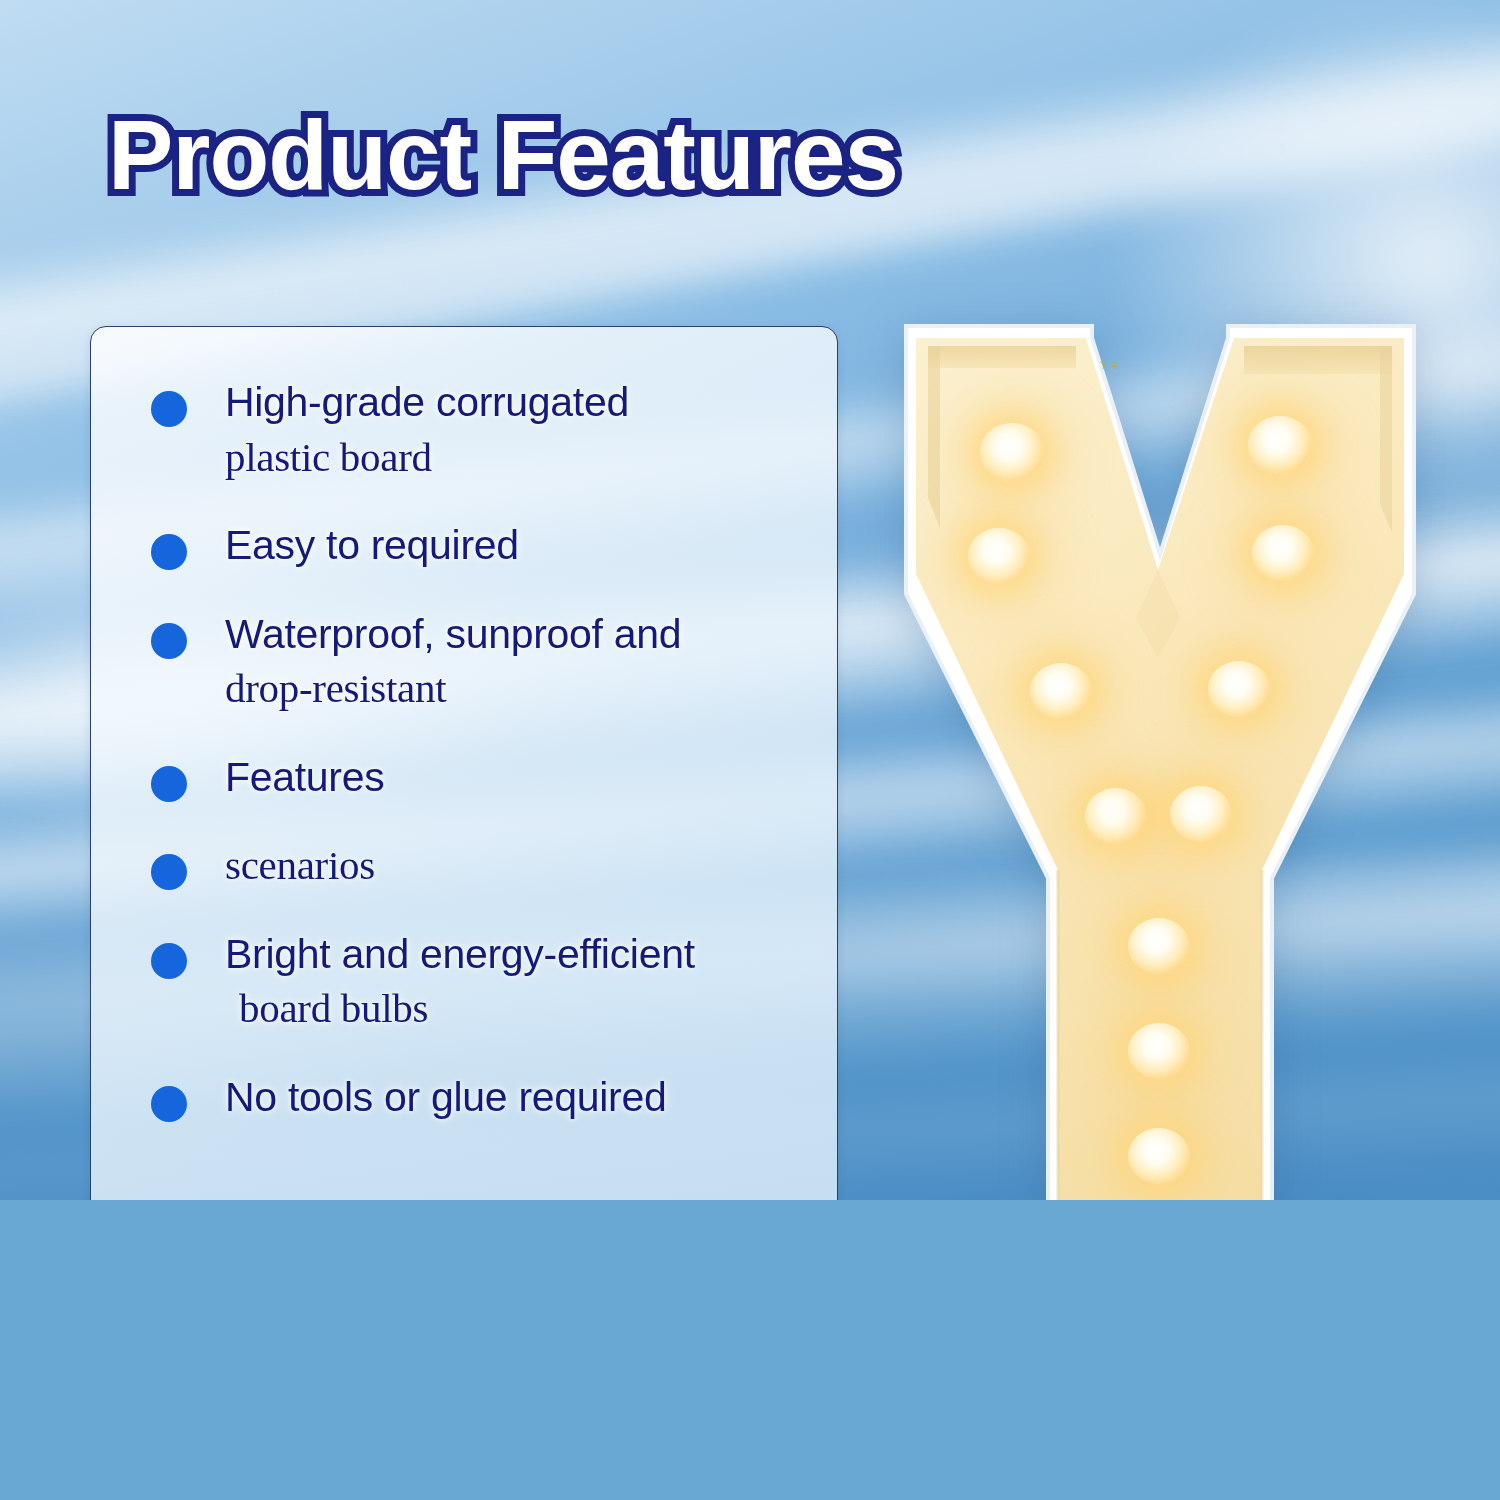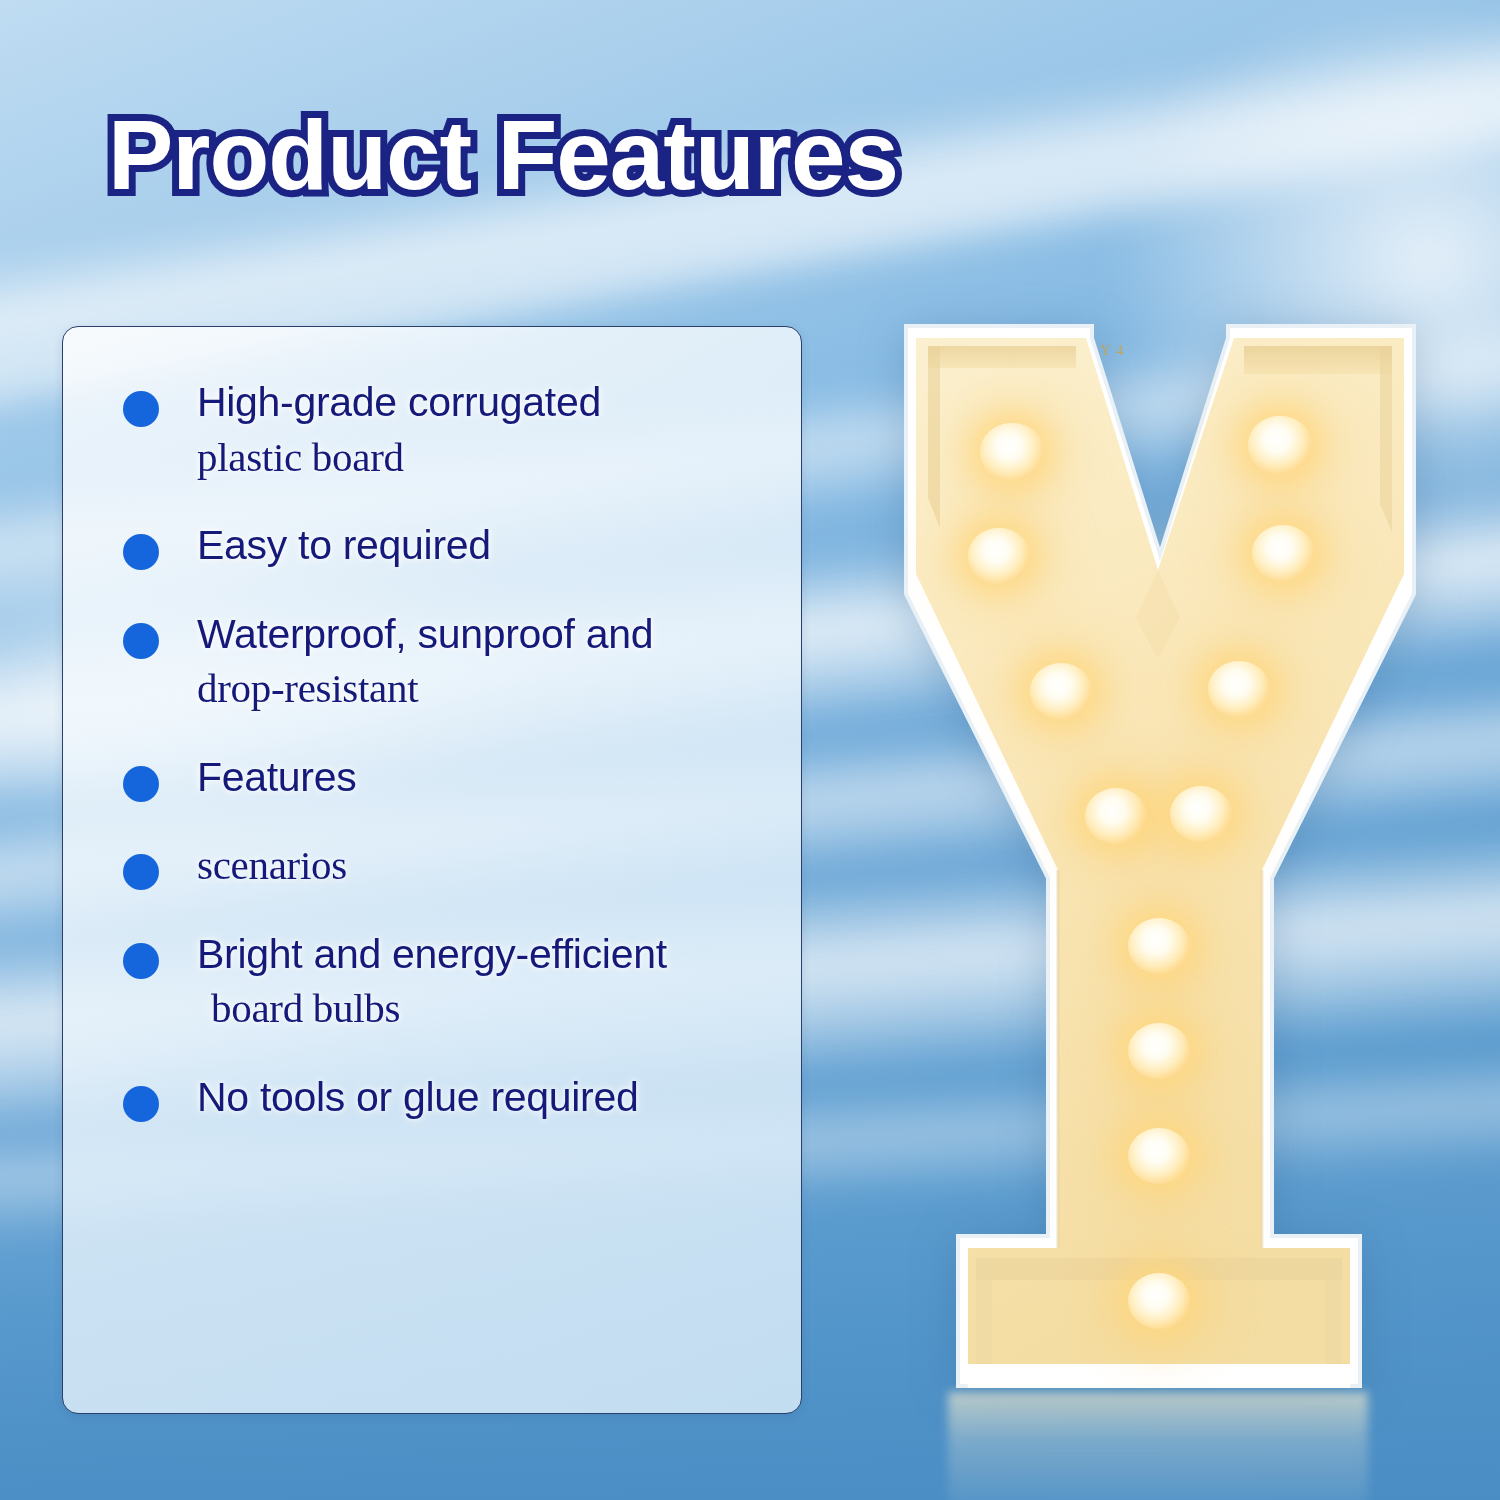--- a/index.html
+++ b/index.html
@@ -3,21 +3,21 @@
 <meta charset="utf-8">
 <style>
   html,body{margin:0;padding:0;}
   body{
     width:1500px;height:1500px;
     font-family:"Liberation Sans", sans-serif;
     overflow:hidden;
     background:#6aa8d4;
   }
   #stage{
-    position:relative;width:1500px;height:1500px;overflow:hidden;
+    position:relative;width:1500px;height:1200px;overflow:hidden;
   }
 
   
   .bg-base{
     position:absolute;inset:0;
     background:
       linear-gradient(160deg,#bfdcf2 0%, #a9cfec 14%, #89bce4 34%, #6fa9d8 55%, #5e9ed0 74%, #5695c9 100%);
   }
   .bg-wave{
     position:absolute;
@@ -54,26 +54,27 @@
     color:#ffffff;
     line-height:1;
     white-space:nowrap;
     -webkit-text-stroke:14px #1b2484;
     paint-order:stroke fill;
     text-shadow:0 0 2px rgba(27,36,132,.9);
   }
 
   
   #panel{
-    position:absolute;left:62px;top:326px;width:738px;height:1086px;
+    position:absolute;left:90px;top:326px;width:738px;height:1086px;
     border-radius:16px;
     border:1.5px solid #2b3f6b;
     background:linear-gradient(150deg, rgba(255,255,255,.80) 0%, rgba(241,248,253,.82) 30%, rgba(224,239,250,.84) 62%, rgba(214,233,247,.86) 100%);
     box-shadow:0 2px 10px rgba(30,60,100,.12);
     overflow:hidden;
+    padding-left:8px;
   }
   #list{
     position:absolute;left:0;top:0;width:100%;height:100%;
     padding:48px 18px 0 60px;
     box-sizing:border-box;
   }
   .item{
     display:flex;align-items:flex-start;
     margin-bottom:34px;
   }
@@ -108,23 +109,23 @@
     background:radial-gradient(circle at 45% 40%, #ffffff 0%, #fffdf2 26%, #ffeec0 52%, #ffd98c 74%, rgba(255,214,130,0) 100%);
     box-shadow:0 0 22px 12px rgba(255,216,128,.62), 0 0 46px 26px rgba(255,205,105,.30);
   }
   #reflection{
     position:absolute;left:948px;top:1392px;width:420px;height:118px;
     background:linear-gradient(180deg, rgba(252,240,206,.62) 0%, rgba(240,235,214,.28) 42%, rgba(230,238,240,.05) 100%);
     filter:blur(5px);
     border-radius:0 0 14px 14px;
   }
   #tagmark{
-    position:absolute;left:1100px;top:342px;
-    font-size:15px;color:#c8a23c;letter-spacing:1px;opacity:.8;
-    font-family:Liberation Serif, serif;
+    position:absolute;left:1100px;top:360px;
+    font-size:10px;color:#c8a23c;letter-spacing:1px;opacity:.8;
+    font-family:Liberation Sans, sans-serif;
   }
 </style>
 </head>
 <body>
 
 <div id="stage">
 
   <div class="bg-base"></div>
   <div class="bg-wave w7"></div>
   <div class="bg-wave w1"></div>

